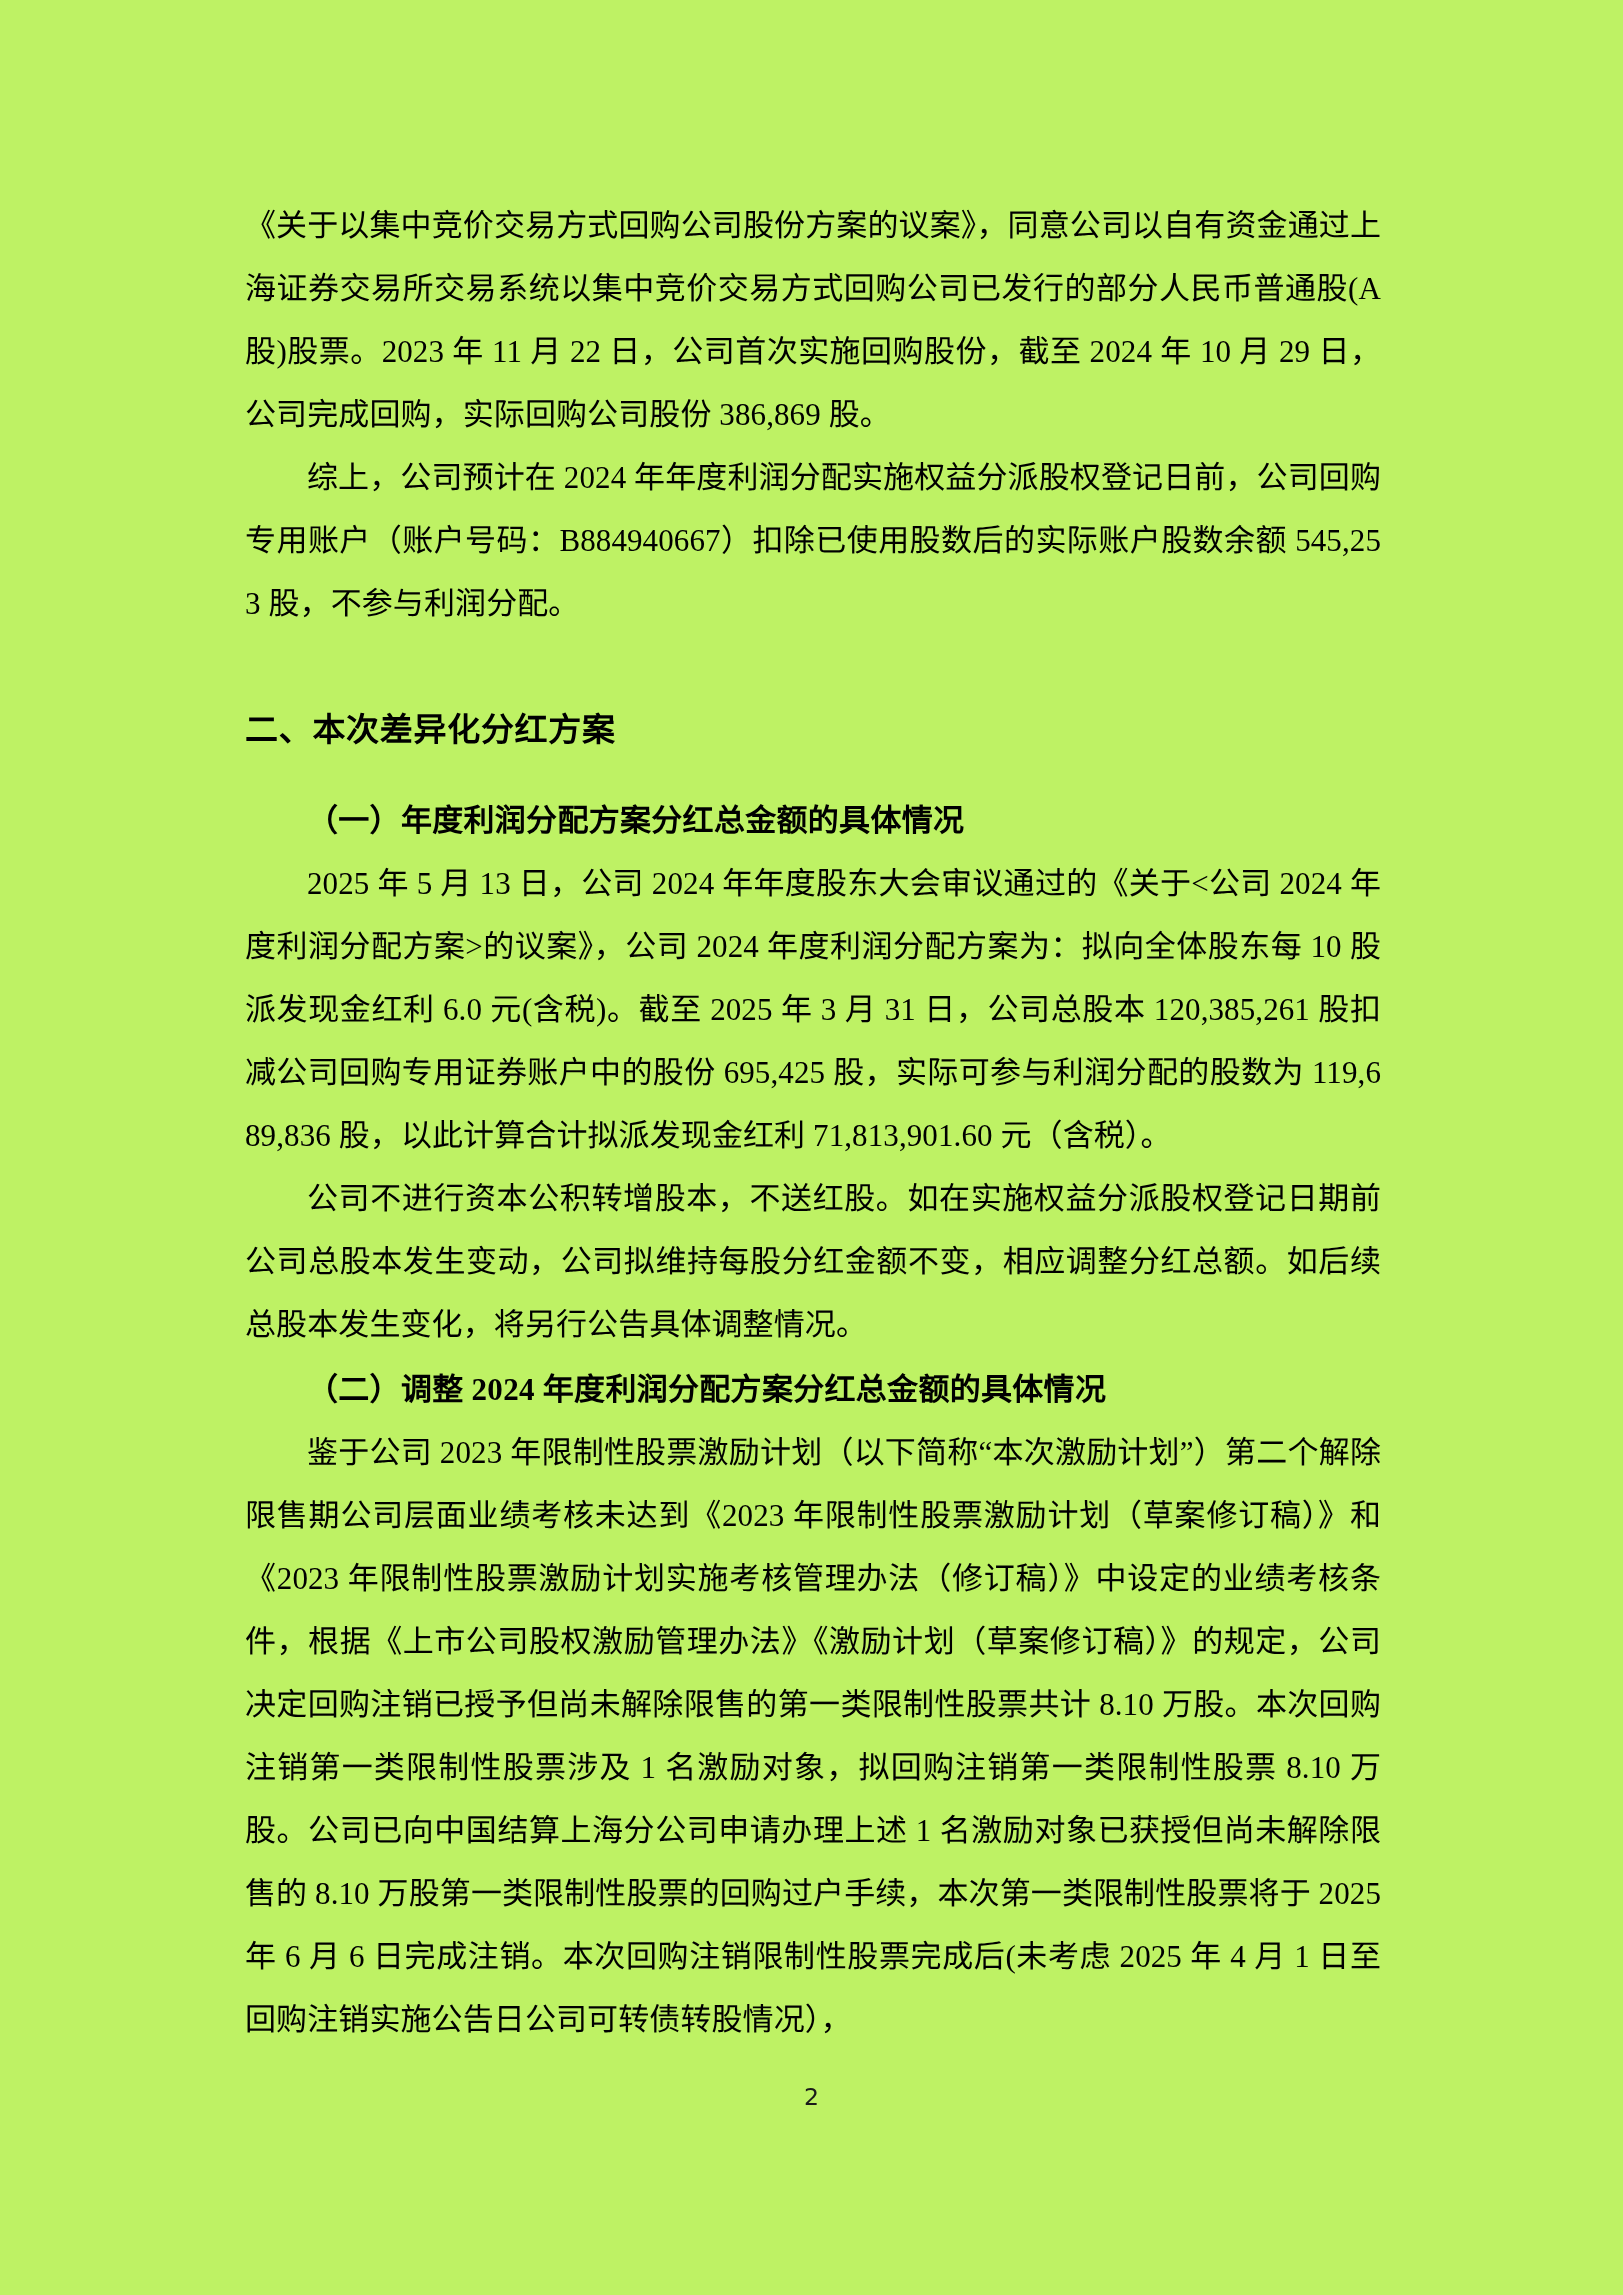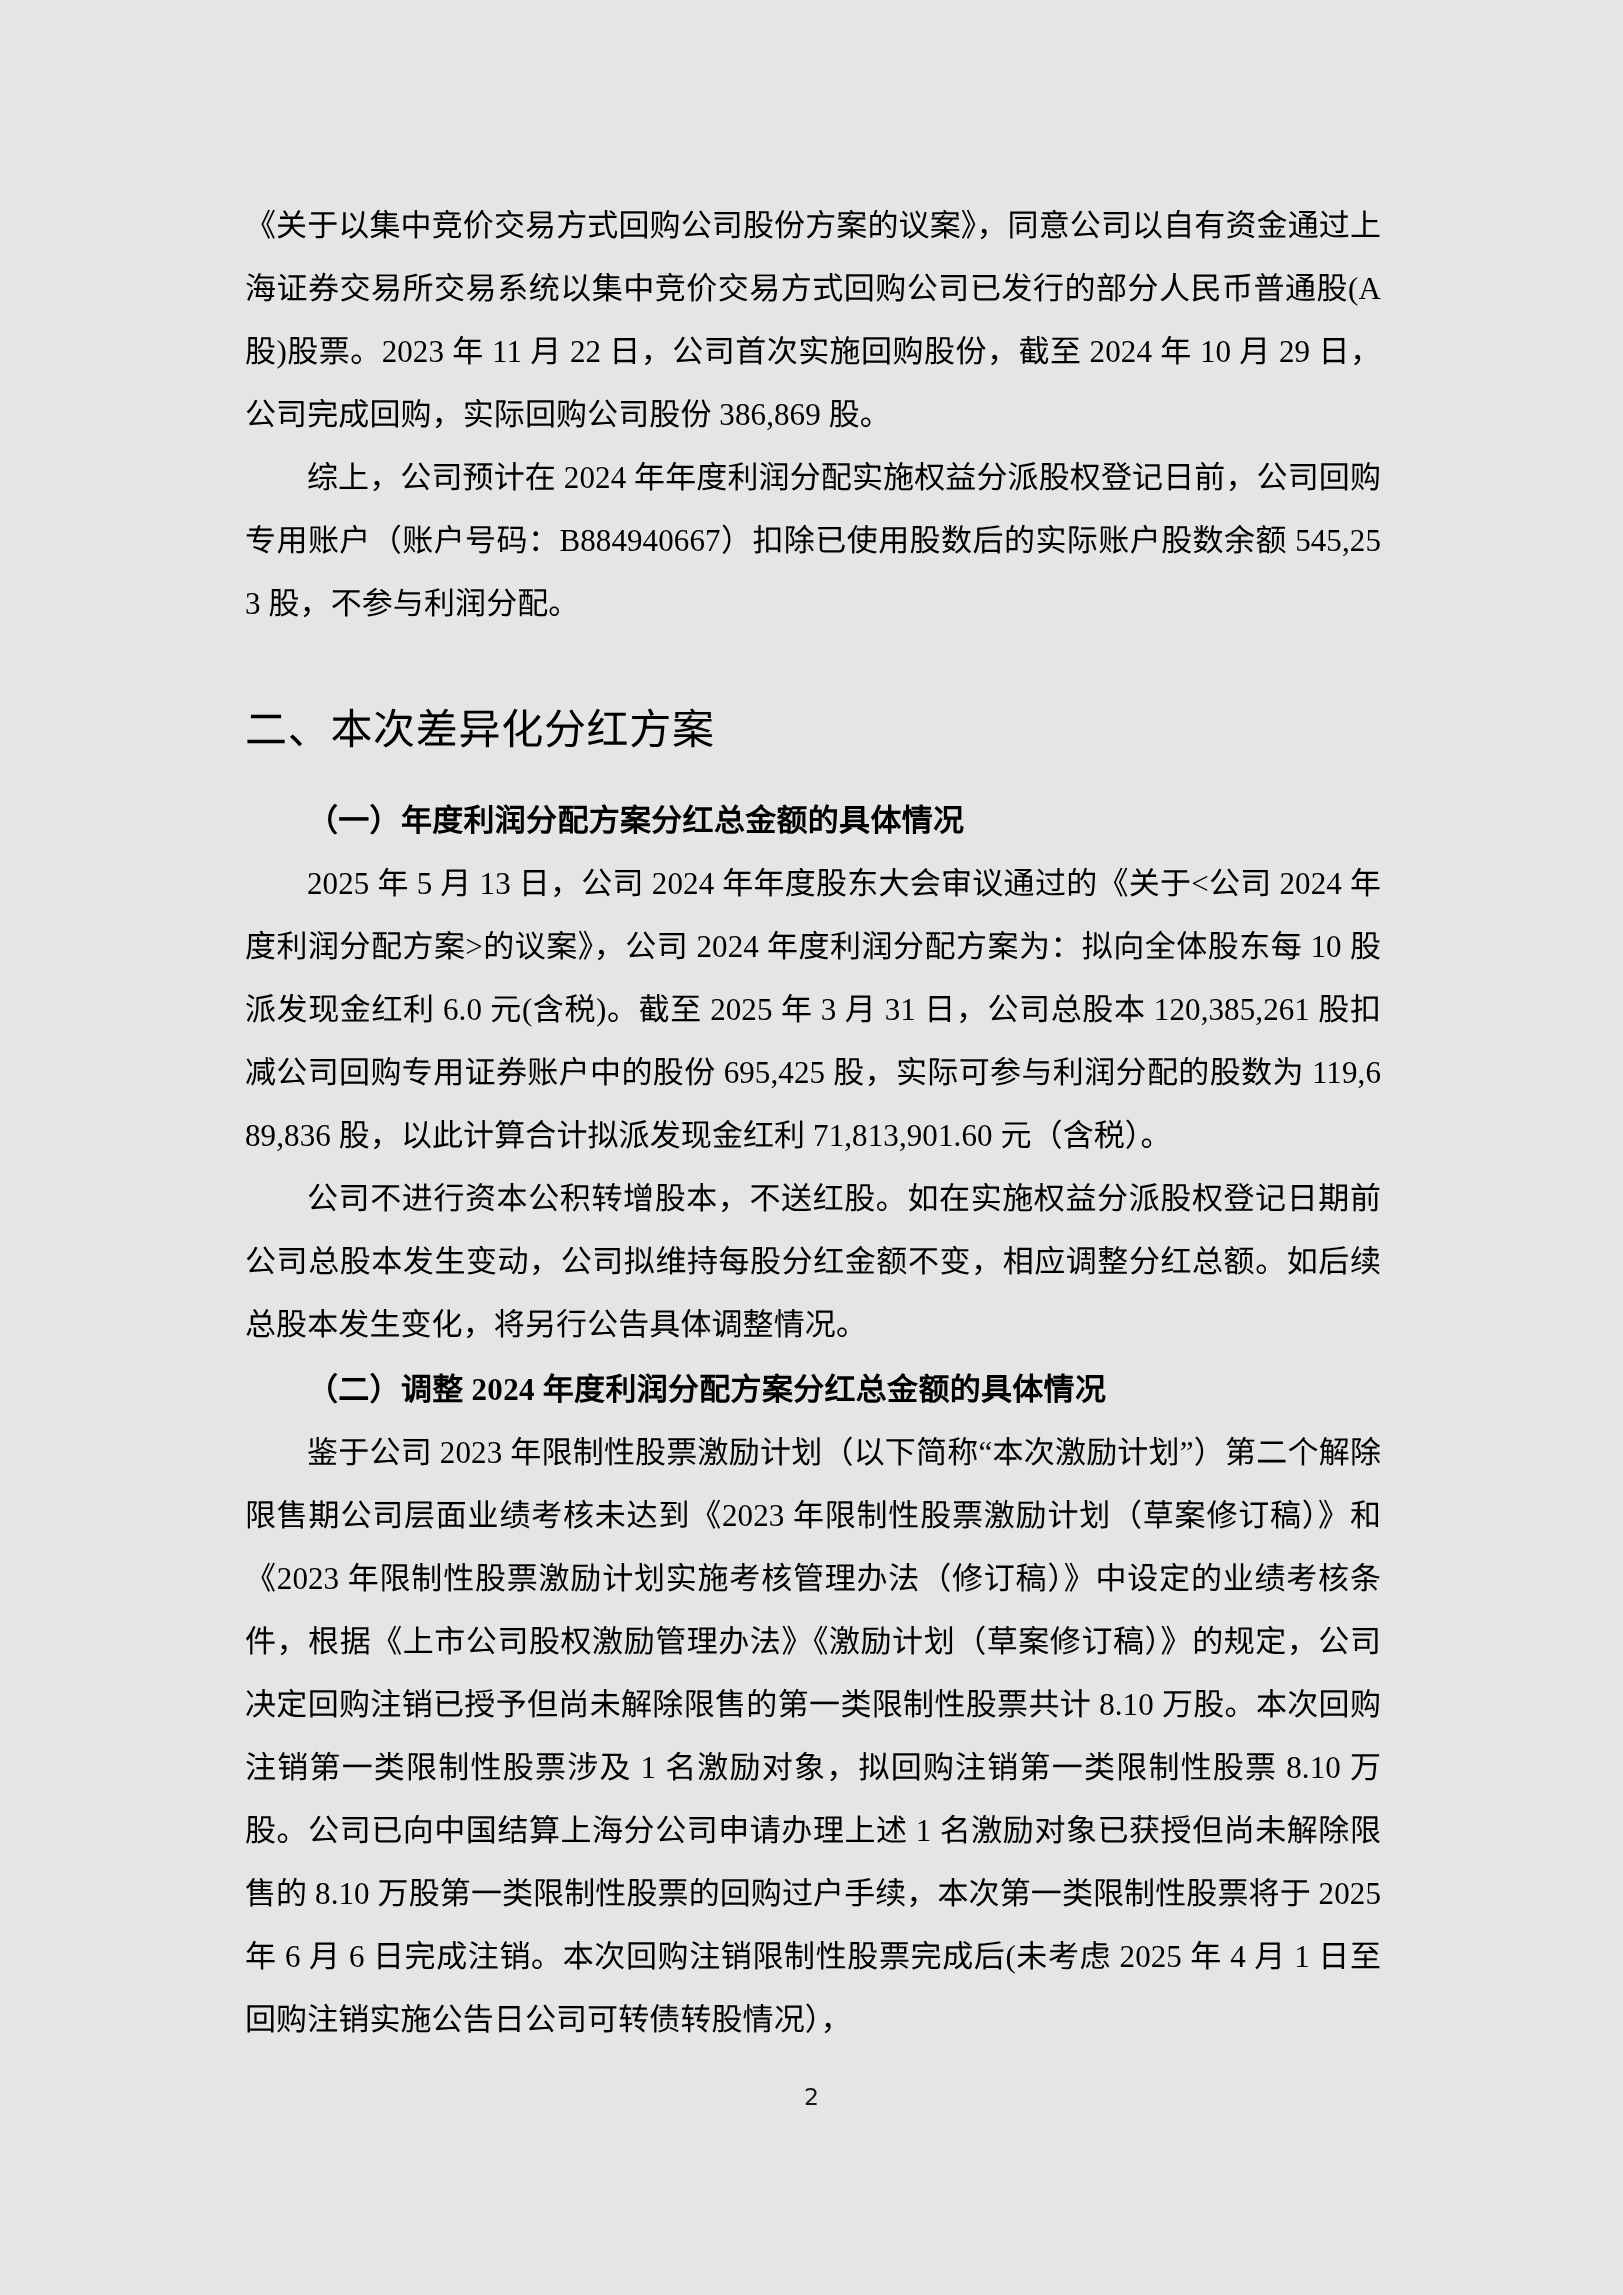--- a/index.html
+++ b/index.html
@@ -6,21 +6,21 @@
   html, body {
     margin: 0;
     padding: 0;
     background: #ffffff;
   }
 
   .page {
     position: relative;
     width: 1623px;
     height: 2295px;
-    background: #e5e5e5;
+    background: #bef264;
     box-sizing: border-box;
     overflow: hidden;
   }
 
   .content {
     position: absolute;
     left: 245px;
     top: 194px;
     width: 1136px;
   }
@@ -44,22 +44,22 @@
     text-indent: 62px;
   }
 
   .para.no-indent {
     text-indent: 0;
   }
 
   
   .h1 {
     font-family: "DejaVu Sans", "Liberation Sans", sans-serif;
-    font-size: 42px;
-    font-weight: normal;
+    font-size: 33px;
+    font-weight: bold;
     line-height: 63px;
     color: #000000;
     margin: 0;
     text-indent: 0;
     letter-spacing: 0.7px;
   }
 
   .h2 {
     font-family: "Liberation Serif", "DejaVu Serif", serif;
     font-size: 31px;

